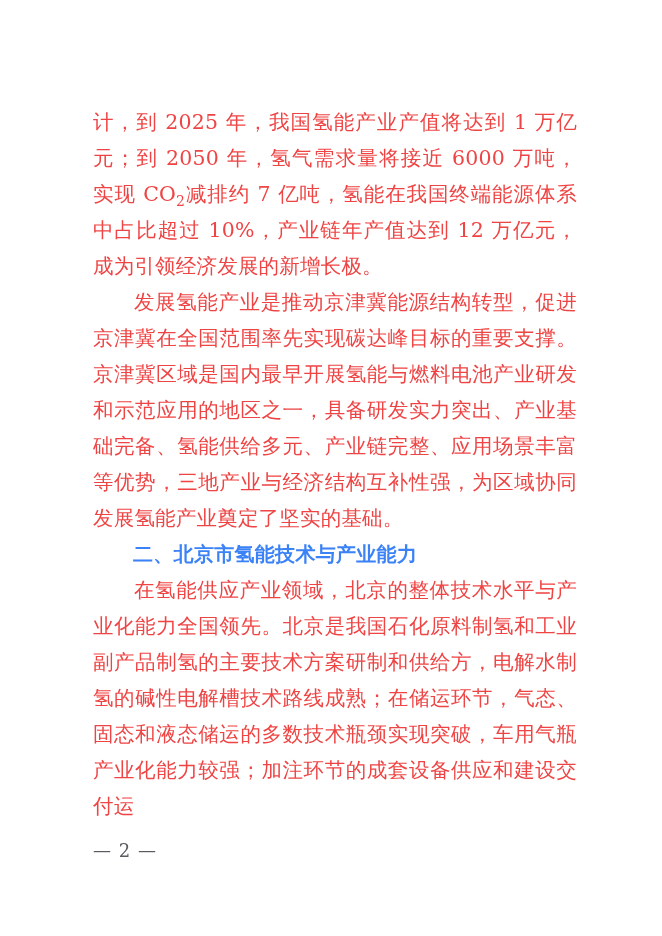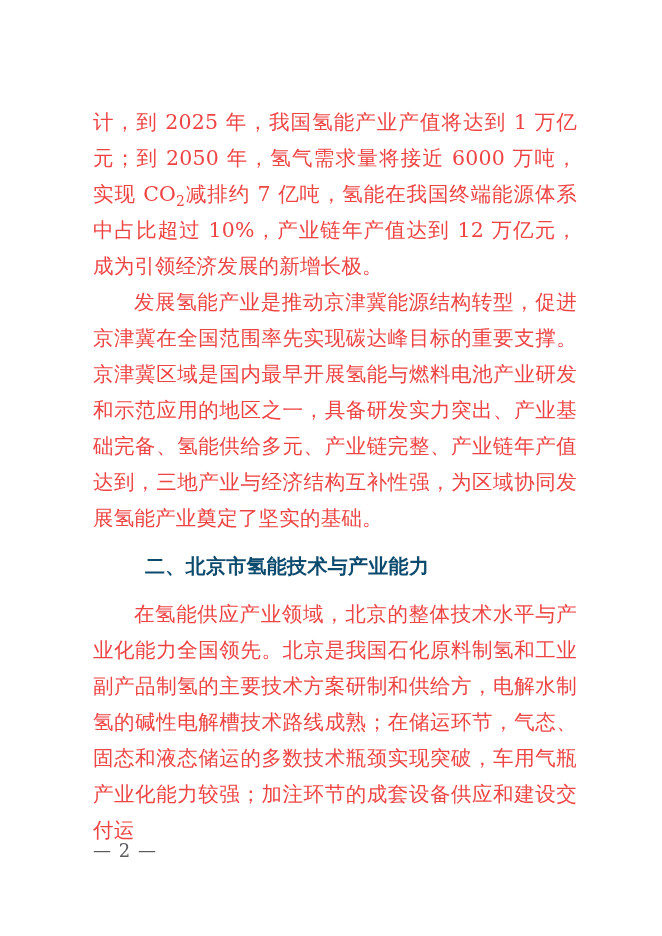--- a/index.html
+++ b/index.html
@@ -49,26 +49,26 @@
     text-indent: 41px;
     letter-spacing: 0.2px;
     -webkit-font-smoothing: antialiased;
   }
 
   .para.no-indent {
     text-indent: 0;
   }
 
   .heading {
-    margin: 12px;
+    margin: 0;
     font-family: "DejaVu Sans", "Liberation Sans", sans-serif;
     font-size: 20px;
     line-height: 36px;
     font-weight: bold;
-    color: #0c4a6e;
+    color: #3b82f6;
     text-indent: 40px;
     letter-spacing: 0.3px;
   }
 
   .sub {
     font-size: 0.68em;
     vertical-align: sub;
     line-height: 0;
   }
 
@@ -91,21 +91,21 @@
 </style>
 </head>
 <body>
 
 <div id="page">
 
   <div id="doc-body">
 
     <p class="para no-indent"><span>计，到 2025 年，我国氢能产业产值将达到 1 万亿元；到 2050 年，氢气需求量将接近 6000 万吨，实现 CO</span><span class="sub">2</span><span>减排约 7 亿吨，氢能在我国终端能源体系中占比超过 10%，产业链年产值达到 12 万亿元，成为引领经济发展的新增长极。</span></p>
 
-    <p class="para">发展氢能产业是推动京津冀能源结构转型，促进京津冀在全国范围率先实现碳达峰目标的重要支撑。京津冀区域是国内最早开展氢能与燃料电池产业研发和示范应用的地区之一，具备研发实力突出、产业基础完备、氢能供给多元、产业链完整、产业链年产值达到，三地产业与经济结构互补性强，为区域协同发展氢能产业奠定了坚实的基础。</p>
+    <p class="para">发展氢能产业是推动京津冀能源结构转型，促进京津冀在全国范围率先实现碳达峰目标的重要支撑。京津冀区域是国内最早开展氢能与燃料电池产业研发和示范应用的地区之一，具备研发实力突出、产业基础完备、氢能供给多元、产业链完整、应用场景丰富等优势，三地产业与经济结构互补性强，为区域协同发展氢能产业奠定了坚实的基础。</p>
 
     <h2 class="heading">二、北京市氢能技术与产业能力</h2>
 
 
     <p class="para">在氢能供应产业领域，北京的整体技术水平与产业化能力全国领先。北京是我国石化原料制氢和工业副产品制氢的主要技术方案研制和供给方，电解水制氢的碱性电解槽技术路线成熟；在储运环节，气态、固态和液态储运的多数技术瓶颈实现突破，车用气瓶产业化能力较强；加注环节的成套设备供应和建设交付运</p>
 
   </div>
 
   <div id="page-footer">
     <span class="num">— 2 —</span>

